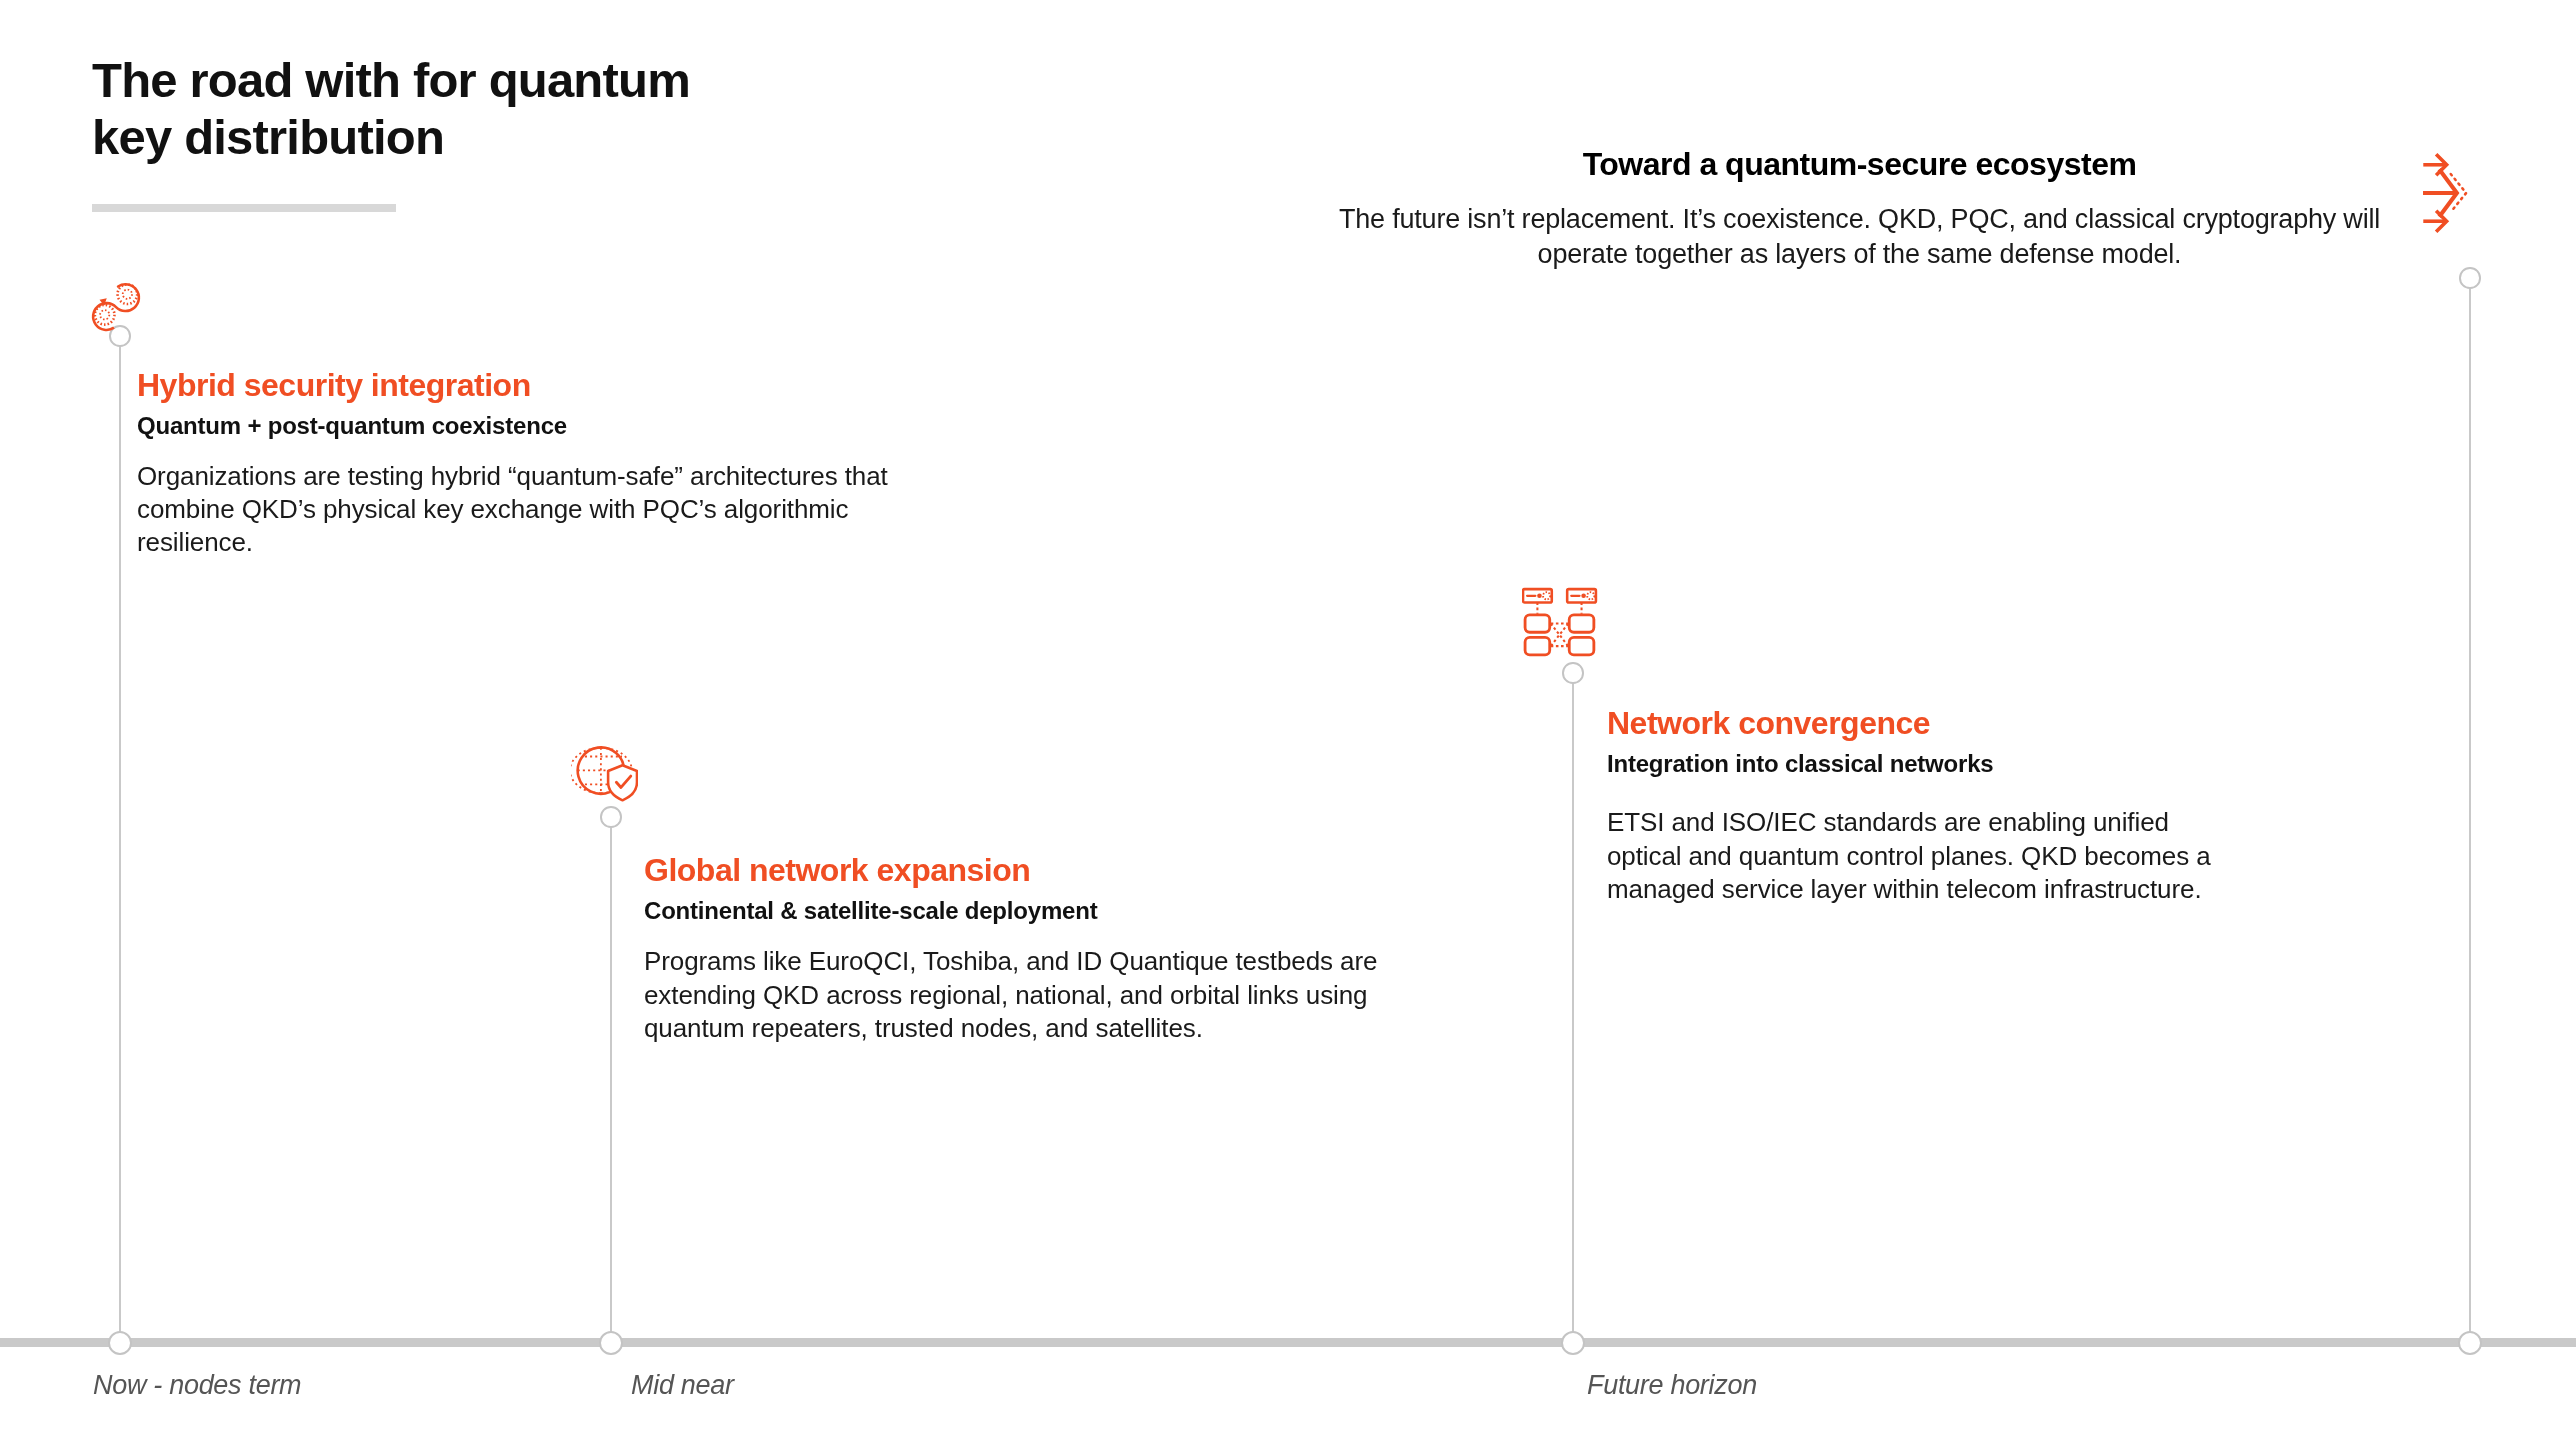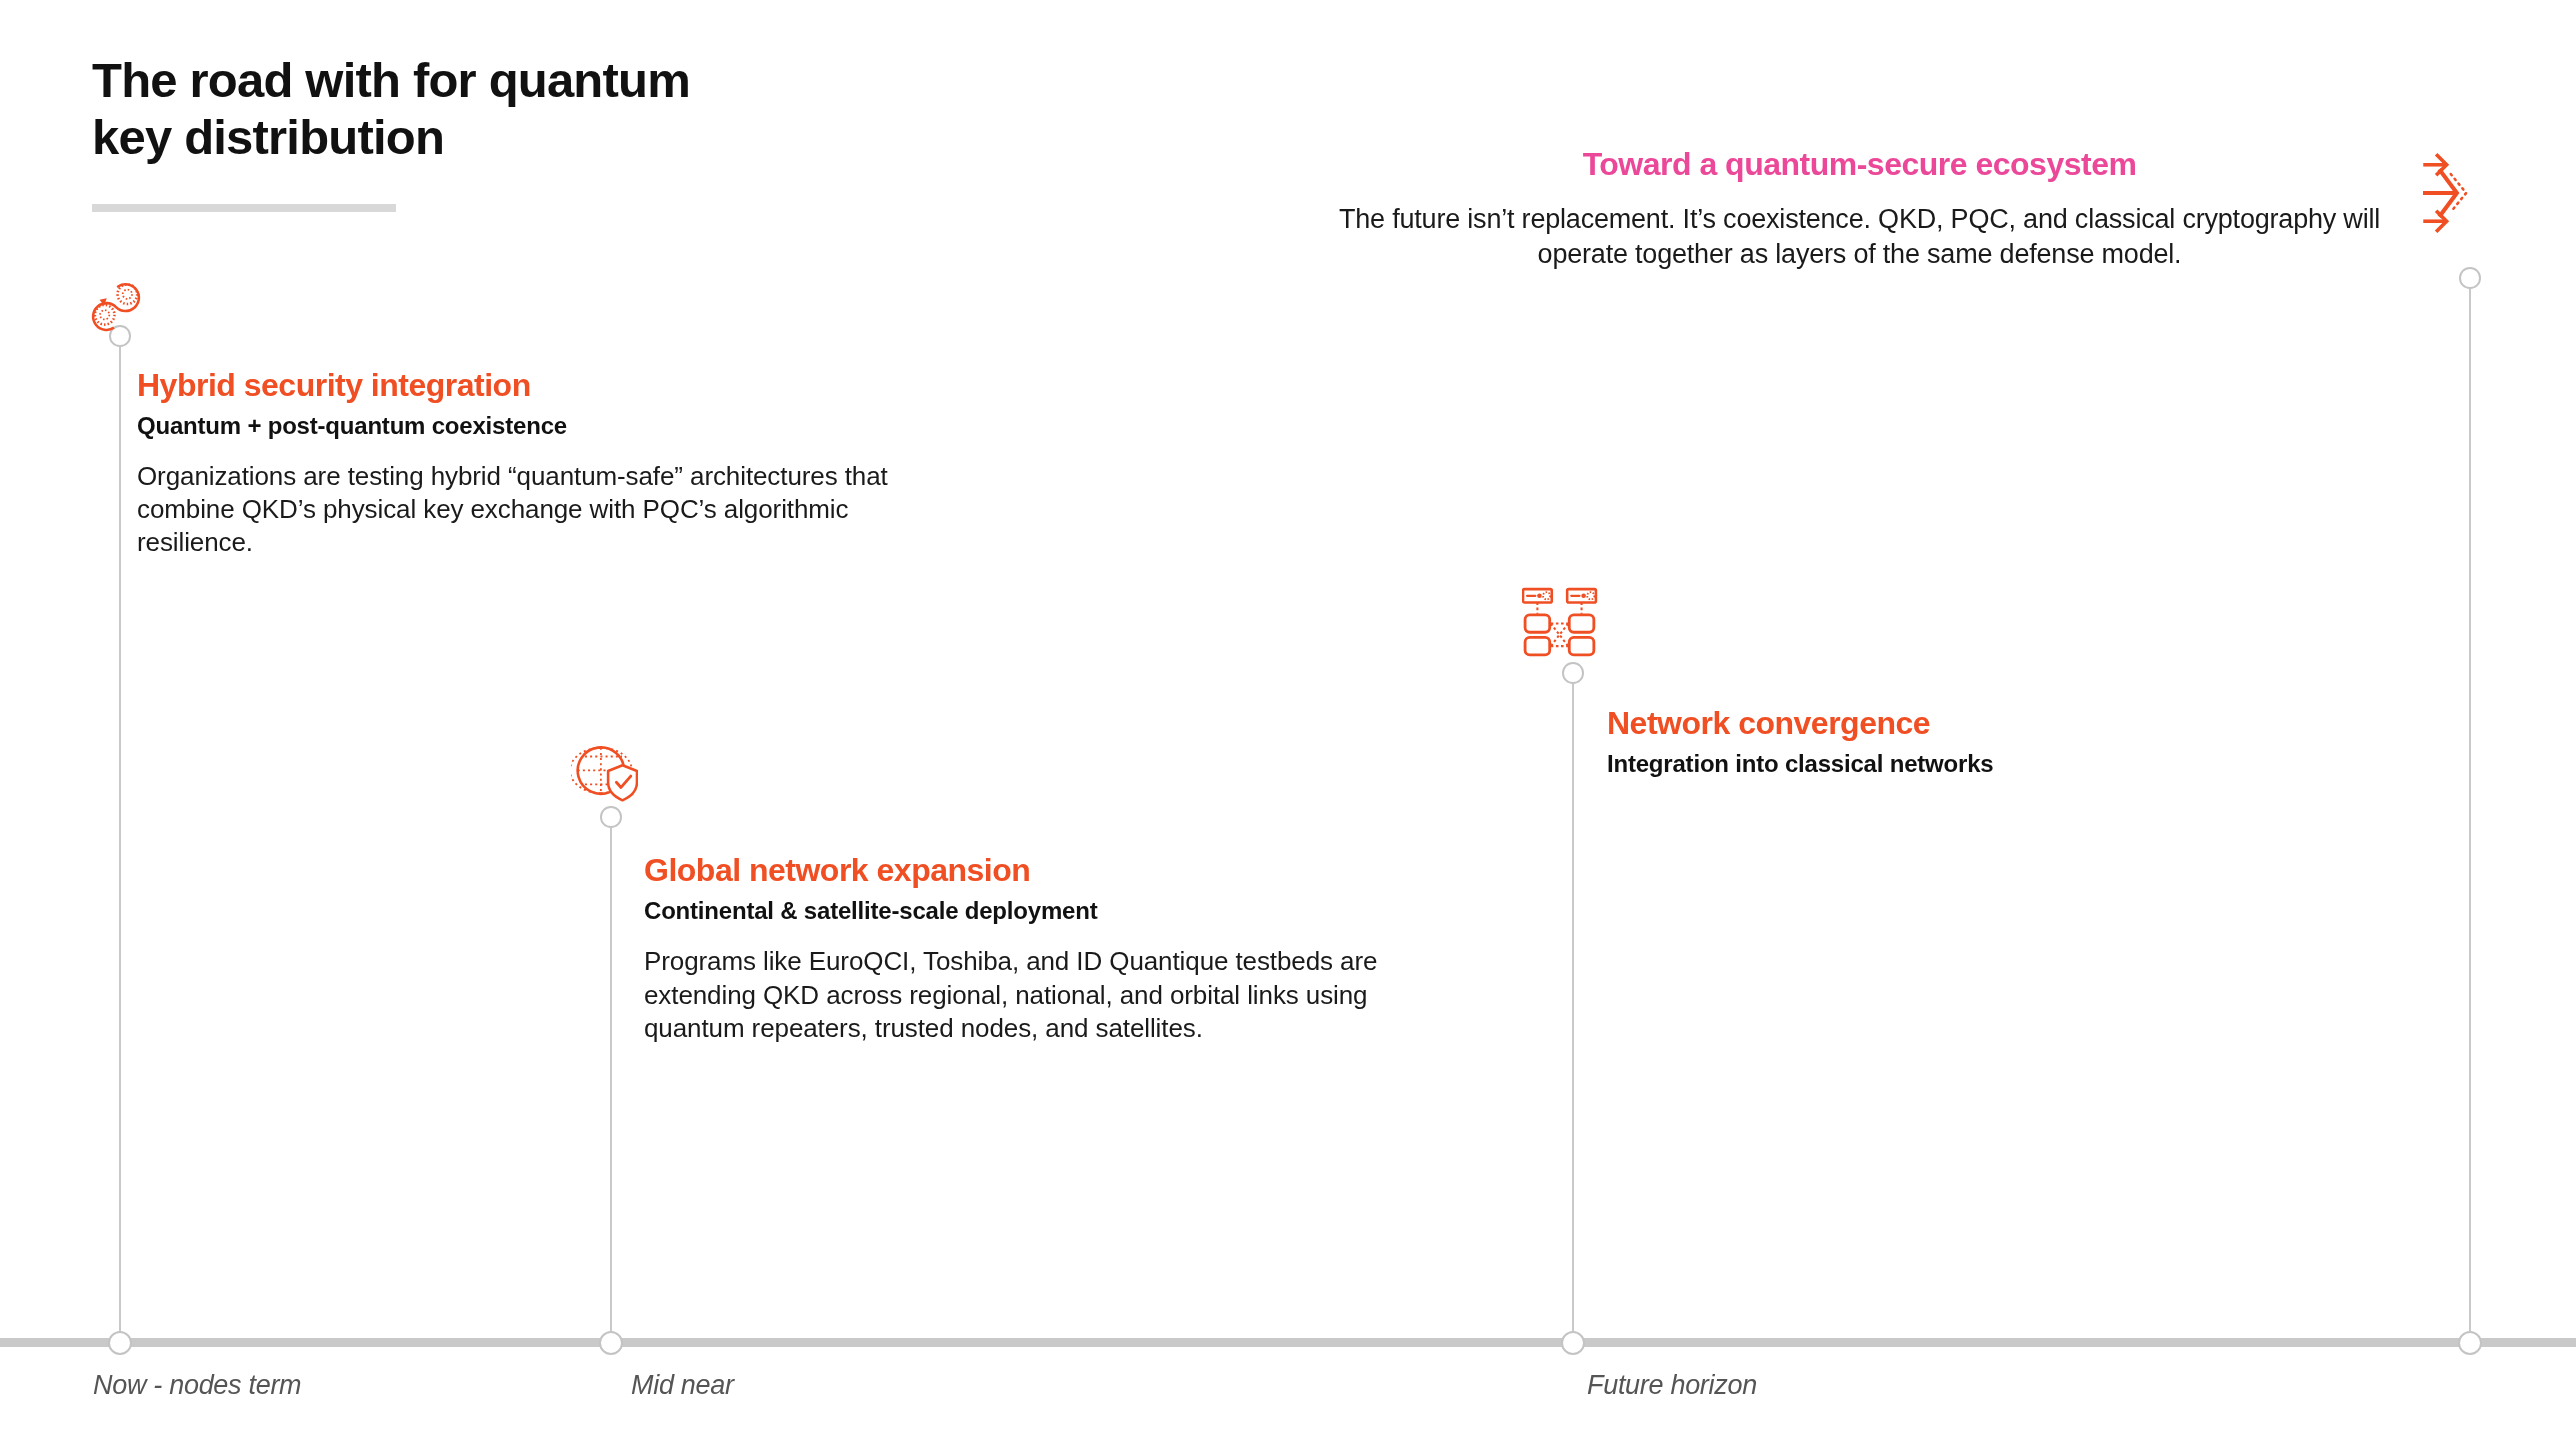--- a/index.html
+++ b/index.html
@@ -121,21 +121,21 @@
 
   
   .summary {
     position: absolute;
     text-align: center;
   }
   .summary .eyebrow {
     margin: 0 0 20px 0;
     font-size: 32px;
     font-weight: 700;
-    color: #ec4899;
+    color: #000000;
     letter-spacing: -0.5px;
     line-height: 1.1;
   }
   .summary .body {
     margin: 4px;
     font-size: 27px;
     color: #1a1a1a;
     line-height: 1.3;
     letter-spacing: -0.2px;
   }
@@ -247,20 +247,21 @@
 
   <div class="block" style="left:644px; top:853px; width:824px;">
     <p class="eyebrow">Global network expansion</p>
     <p class="subhead" style="width:618px; margin-bottom:20px;">Continental &amp; satellite-scale deployment</p>
     <p class="body" style="width:814px;">Programs like EuroQCI, Toshiba, and ID Quantique testbeds are extending QKD across regional, national, and orbital links using quantum repeaters, trusted nodes, and satellites.</p>
   </div>
 
   <div class="block" style="left:1607px; top:706px; width:773px;">
     <p class="eyebrow">Network convergence</p>
     <p class="subhead" style="margin-bottom:28px;">Integration into classical networks</p>
+    <p class="body" style="width:634px;">ETSI and ISO/IEC standards are enabling unified optical and quantum control planes. QKD becomes a managed service layer within telecom infrastructure.</p>
   </div>
 
   <div class="summary" style="left:1303px; top:147px; width:1113px;">
     <p class="eyebrow">Toward a quantum-secure ecosystem</p>
     <p class="body">The future isn’t replacement. It’s coexistence. QKD, PQC, and classical cryptography will operate together as layers of the same defense model.</p>
   </div>
 
 </div>
 
 

